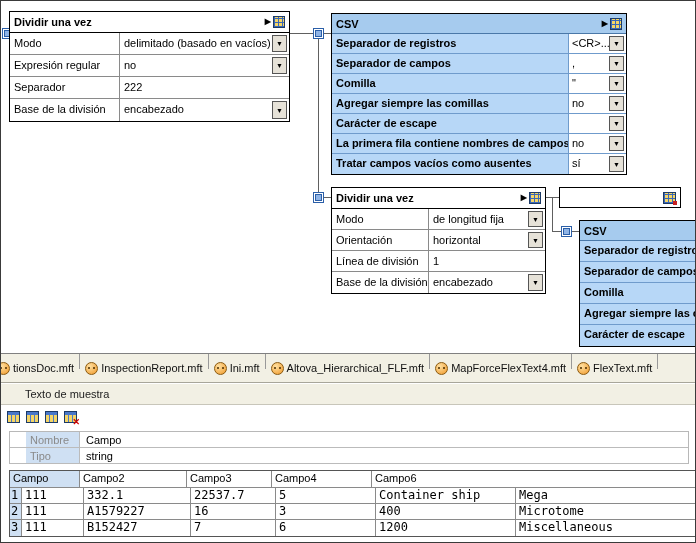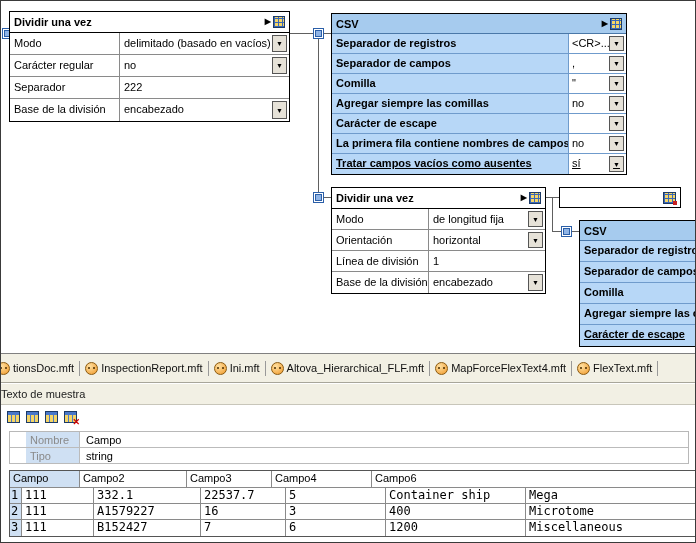--- a/index.html
+++ b/index.html
@@ -35,49 +35,49 @@
   .pvalue{flex:1;display:flex;min-width:0;}
   .pvalue .val{flex:1;padding:4px 4px 0;white-space:nowrap;overflow:hidden;}
   .dd{width:15px;margin:2px 2px 2px 0;background:#e6e2d8;border:1px solid #555;
       display:flex;align-items:center;justify-content:center;font-size:7px;color:#000;flex:none;}
   .split2 .plabel{width:97px;}
   .split2 .prow{height:21px;}
 
   
   .csv .phead{background:#a6cbee;height:20px;border-bottom:1px solid #4a78a8;}
   .crow{display:flex;height:20px;border-bottom:1px solid #6f9bcc;}
-  .crow:last-child{border-bottom:none;text-decoration:underline;}
+  .crow:last-child{border-bottom:none;}
   .clabel{flex:1;background:#b7d7f7;font-weight:bold;padding:3px 4px 0;border-right:1px solid #6f9bcc;
           white-space:nowrap;overflow:hidden;}
   .cvalue{width:57px;display:flex;background:#fff;flex:none;}
   .cvalue .val{flex:1;padding:3px 3px 0;white-space:nowrap;overflow:hidden;}
   .csv2 .crow{height:21px;}
 
   #panel-split1{left:8px;top:10px;width:281px;}
   #panel-csv1{left:330px;top:12px;width:296px;}
   #panel-split2{left:330px;top:186px;width:215px;}
   #panel-csv2{left:578px;top:219px;width:176px;}
   .whitebox{position:absolute;left:558px;top:186px;width:122px;height:21px;border:1px solid #000;background:#fff;
             display:flex;align-items:center;justify-content:flex-end;padding-right:4px;}
 
   
   .tabbar{position:absolute;left:0;top:352px;width:696px;height:30px;background:#f2f0e4;
           border-top:1px solid #808080;border-bottom:1px solid #a8a69a;
-          display:flex;align-items:center;overflow:hidden;}
+          display:flex;overflow:hidden;}
   .tab{display:flex;align-items:center;gap:3px;padding:0 5px;font-size:11px;color:#111;white-space:nowrap;}
   .tab.cut{margin-left:-9px;}
   .tab-sep{width:1px;height:15px;background:#999;flex:none;}
   .mft-icon{position:relative;width:13px;height:13px;border-radius:50%;flex:none;
             background:radial-gradient(circle at 35% 30%,#ffe0a0,#f09828);border:1px solid #8a5a10;}
   .mft-icon::before{content:"";position:absolute;left:2px;top:4px;width:2px;height:2px;border-radius:50%;
                     background:#4a2c00;box-shadow:5px 0 0 #4a2c00;}
 
   
   .caption{position:absolute;left:0;top:383px;width:696px;height:21px;background:#f2f0e4;
-           border-bottom:1px solid #c8c6ba;font-size:11px;color:#222;padding:4px 0 0 0;}
+           border-bottom:1px solid #c8c6ba;font-size:11px;color:#222;padding:4px 0 0 24px;}
   .content{position:absolute;left:0;top:404px;width:696px;height:139px;background:#fff;}
 
   .stoolbar{position:absolute;left:4px;top:3px;display:flex;gap:2px;}
   .tbtn{width:17px;height:17px;display:flex;align-items:center;justify-content:center;}
   .table-glyph{position:relative;width:13px;height:12px;border:1px solid #1c3a66;background-color:#f5d565;
       background-image:linear-gradient(#4a78c8 0 3px,transparent 3px),
                        repeating-linear-gradient(90deg,transparent 0 3px,#4a78c8 3px 4px);}
   .tbtn.del .table-glyph::after{content:"✕";position:absolute;right:-4px;bottom:-5px;color:#d00000;
       font-size:9px;font-weight:bold;}
 
@@ -89,21 +89,21 @@
 
   .grid{position:absolute;left:8px;top:65px;border:1px solid #555;width:688px;background:#fff;}
   .grow{display:flex;height:16px;border-bottom:1px solid #8a8a8a;}
   .grow.ghead{height:17px;}
   .grow:last-child{border-bottom:none;}
   .gcell{border-right:1px solid #8a8a8a;padding:1px 3px 0;font-size:11px;white-space:nowrap;
          overflow:hidden;flex:none;}
   .mono{font-family:"DejaVu Sans Mono",monospace;font-size:12px;padding-top:0;}
   .rownum{width:12px;background:#cfe0f3;padding:0 1px;}
   .hcampo{width:70px;background:#cfe0f3;}
-  .c0v{width:72px;}
+  .c0v{width:62px;}
   .c1{width:107px;}
   .c2{width:85px;}
   .c3{width:100px;}
   .c4{width:140px;}
   .c5{width:186px;border-right:none;}
 </style>
 </head>
 <body>
 
 <div class="screen">
@@ -131,21 +131,21 @@
       </span>
     </div>
     <div class="prow">
       <div class="plabel">Modo</div>
       <div class="pvalue">
         <span class="val">delimitado (basado en vacíos)</span>
         <span class="dd">▼</span>
       </div>
     </div>
     <div class="prow">
-      <div class="plabel">Carácter regular</div>
+      <div class="plabel">Expresión regular</div>
       <div class="pvalue">
         <span class="val">no</span>
         <span class="dd">▼</span>
       </div>
     </div>
     <div class="prow">
       <div class="plabel">Separador</div>
       <div class="pvalue">
         <span class="val">222</span>
       </div>

